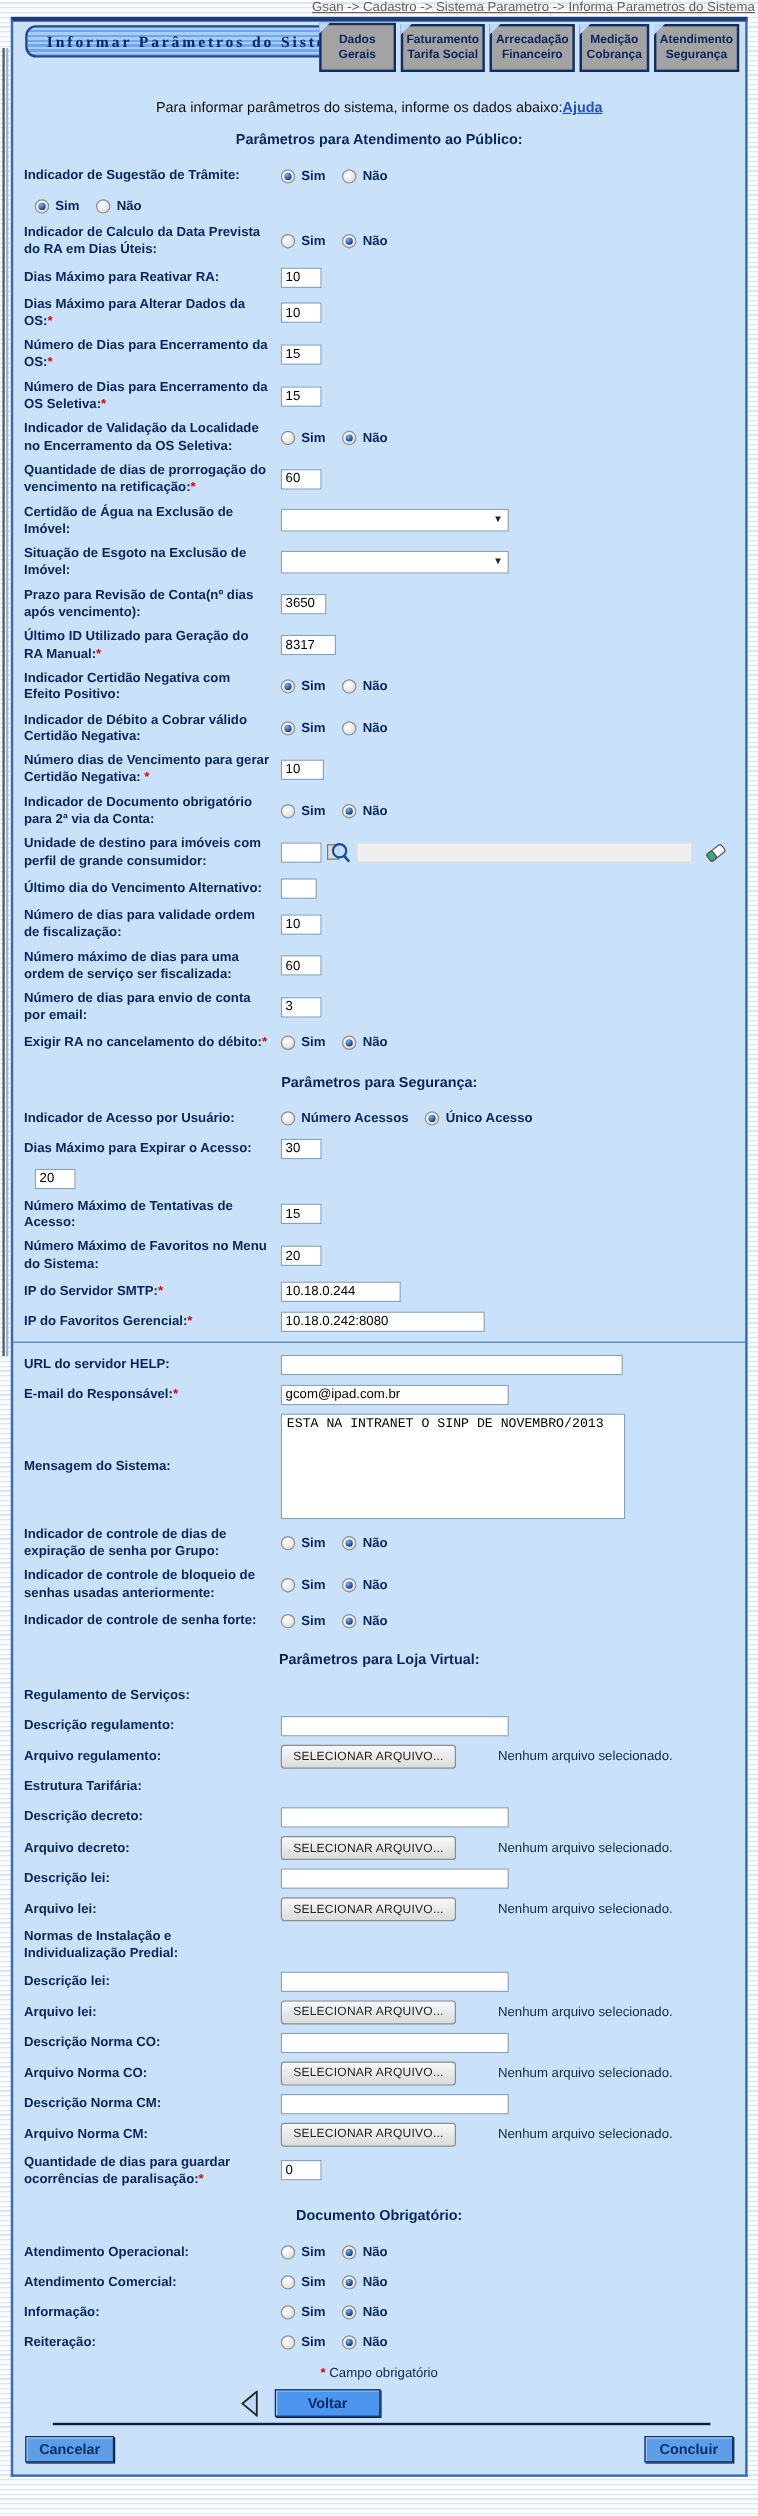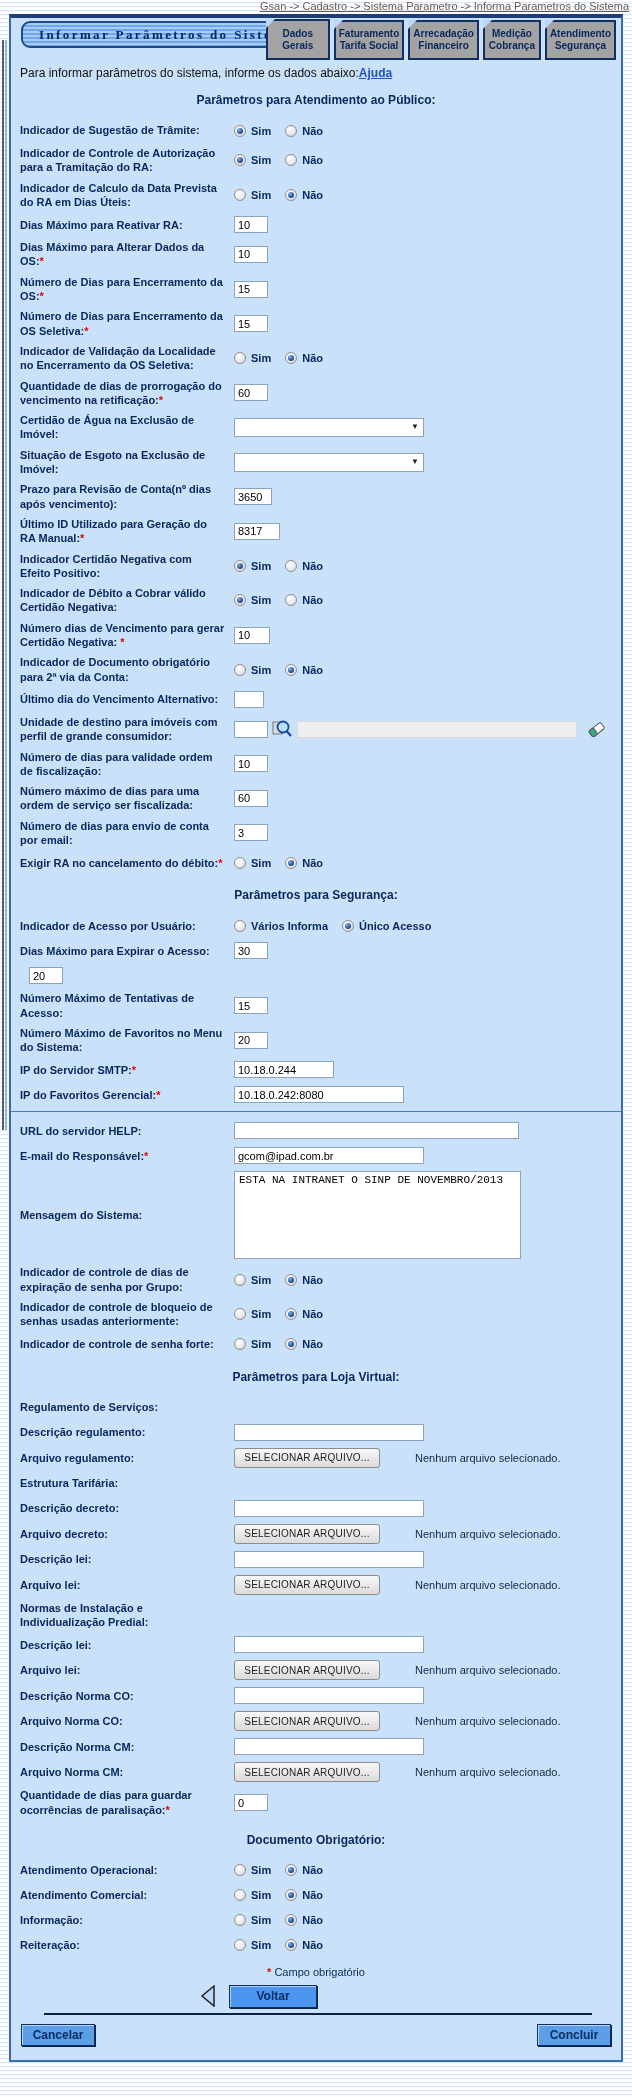--- a/index.html
+++ b/index.html
@@ -29,22 +29,22 @@
   .title-bar span { font-size:13px; font-weight:bold; letter-spacing:2.4px; color:#082a63; }
   .tabs { position:absolute; right:2px; top:1px; display:flex; align-items:flex-end; gap:4px; z-index:2; }
   .tab {
     background:#a3a3a3; border:2px solid #122f63; color:#08265c; font-size:10px; font-weight:bold;
     text-align:center; line-height:1.2; padding:18px 3px; min-width:58px; height:33px;
     display:flex; flex-direction:column; justify-content:center; position:relative; cursor:pointer;
   }
   .tab::before { content:""; position:absolute; top:-2px; left:-2px;
     border-top:9px solid #b9d7f6; border-right:9px solid transparent; }
   .tab.active { height:41px; min-width:64px; }
-  .intro-row { display:flex; justify-content:flex-start; align-items:flex-start;
-    margin:0 6px 0 6px; font-size:12px; color:#101010; }
+  .intro-row { display:flex; justify-content:center; align-items:flex-start;
+    margin:16px 6px 0 6px; font-size:12px; color:#101010; }
   .help a { color:#2250c6; font-weight:bold; text-decoration:underline; font-size:12px; }
   .section-header { text-align:center; font-size:12px; font-weight:bold; color:#08265c; margin:13px 0 11px; }
   .row { display:flex; align-items:center; padding:3px 0 3px 6px; min-height:25px; }
   .lbl { flex:0 0 205px; width:205px; font-size:11px; font-weight:bold; color:#08265c; line-height:1.3; }
   .req { color:#e60000; font-weight:bold; }
   .ctrl { display:flex; align-items:center; margin-left:9px; }
   .radio { width:12px; height:12px; border-radius:50%; border:1px solid #8f8f8f; flex:0 0 12px;
     background:radial-gradient(circle at 35% 30%, #ffffff 0%, #eaeaea 55%, #c8c8c8 100%);
     display:inline-block; position:relative; margin-right:5px; cursor:pointer; }
   .radio.on::after { content:""; position:absolute; left:2px; top:2px; width:6px; height:6px;
@@ -125,21 +125,20 @@
       <div class="row">
         <div class="lbl"><span>Indicador de Sugestão de Trâmite:</span></div>
         <div class="ctrl">
           <span class="radio on"></span>
           <span class="optl">Sim</span>
           <span class="radio"></span>
           <span class="optl">Não</span>
         </div>
       </div>
       <div class="row">
-        <div class="lbl"><span>Indicador de Controle de Autorização para a Tramitação do RA:</span></div>
         <div class="ctrl">
           <span class="radio on"></span>
           <span class="optl">Sim</span>
           <span class="radio"></span>
           <span class="optl">Não</span>
         </div>
       </div>
       <div class="row">
         <div class="lbl"><span>Indicador de Calculo da Data Prevista do RA em Dias Úteis:</span></div>
         <div class="ctrl">
@@ -236,26 +235,20 @@
           <input class="ti" value="10" style="width: 36px;">
         </div>
       </div>
       <div class="row">
         <div class="lbl"><span>Indicador de Documento obrigatório para 2ª via da Conta:</span></div>
         <div class="ctrl">
           <span class="radio"></span>
           <span class="optl">Sim</span>
           <span class="radio on"></span>
           <span class="optl">Não</span>
-        </div>
-      </div>
-      <div class="row">
-        <div class="lbl"><span>Último dia do Vencimento Alternativo:</span></div>
-        <div class="ctrl">
-          <input class="ti" value="" style="width: 30px;">
         </div>
       </div>
       <div class="row">
         <div class="lbl"><span>Unidade de destino para imóveis com perfil de grande consumidor:</span></div>
         <div class="ctrl">
           <input class="ti" style="width: 34px;">
           <span class="iconwrap">
             <svg width="21" height="20" viewBox="0 0 21 20">
               <rect x="1" y="3" width="9" height="12" fill="#dcdcdc" stroke="#777777"></rect>
               <circle cx="11" cy="8" r="5.5" fill="#bfe0ff" fill-opacity="0.85" stroke="#1a4a9e" stroke-width="1.8"></circle>
@@ -267,20 +260,26 @@
             <svg width="19" height="19" viewBox="0 0 19 19">
               <g transform="rotate(-38 9.5 9.5)">
                 <rect x="2" y="6" width="15" height="7.5" rx="2" fill="#ffffff" stroke="#555555"></rect>
                 <rect x="2" y="6" width="6" height="7.5" rx="2" fill="#3aa883" stroke="#555555"></rect>
               </g>
             </svg>
           </span>
         </div>
       </div>
       <div class="row">
+        <div class="lbl"><span>Último dia do Vencimento Alternativo:</span></div>
+        <div class="ctrl">
+          <input class="ti" value="" style="width: 30px;">
+        </div>
+      </div>
+      <div class="row">
         <div class="lbl"><span>Número de dias para validade ordem de fiscalização:</span></div>
         <div class="ctrl">
           <input class="ti" value="10" style="width: 34px;">
         </div>
       </div>
       <div class="row">
         <div class="lbl"><span>Número máximo de dias para uma ordem de serviço ser fiscalizada:</span></div>
         <div class="ctrl">
           <input class="ti" value="60" style="width: 34px;">
         </div>
@@ -298,21 +297,21 @@
           <span class="optl">Sim</span>
           <span class="radio on"></span>
           <span class="optl">Não</span>
         </div>
       </div>
       <div class="section-header"><span>Parâmetros para Segurança:</span></div>
       <div class="row">
         <div class="lbl"><span>Indicador de Acesso por Usuário:</span></div>
         <div class="ctrl">
           <span class="radio"></span>
-          <span class="optl">Vários Informa</span>
+          <span class="optl">Número Acessos</span>
           <span class="radio on"></span>
           <span class="optl">Único Acesso</span>
         </div>
       </div>
       <div class="row">
         <div class="lbl"><span>Dias Máximo para Expirar o Acesso:</span></div>
         <div class="ctrl">
           <input class="ti" value="30" style="width: 34px;">
         </div>
       </div>

